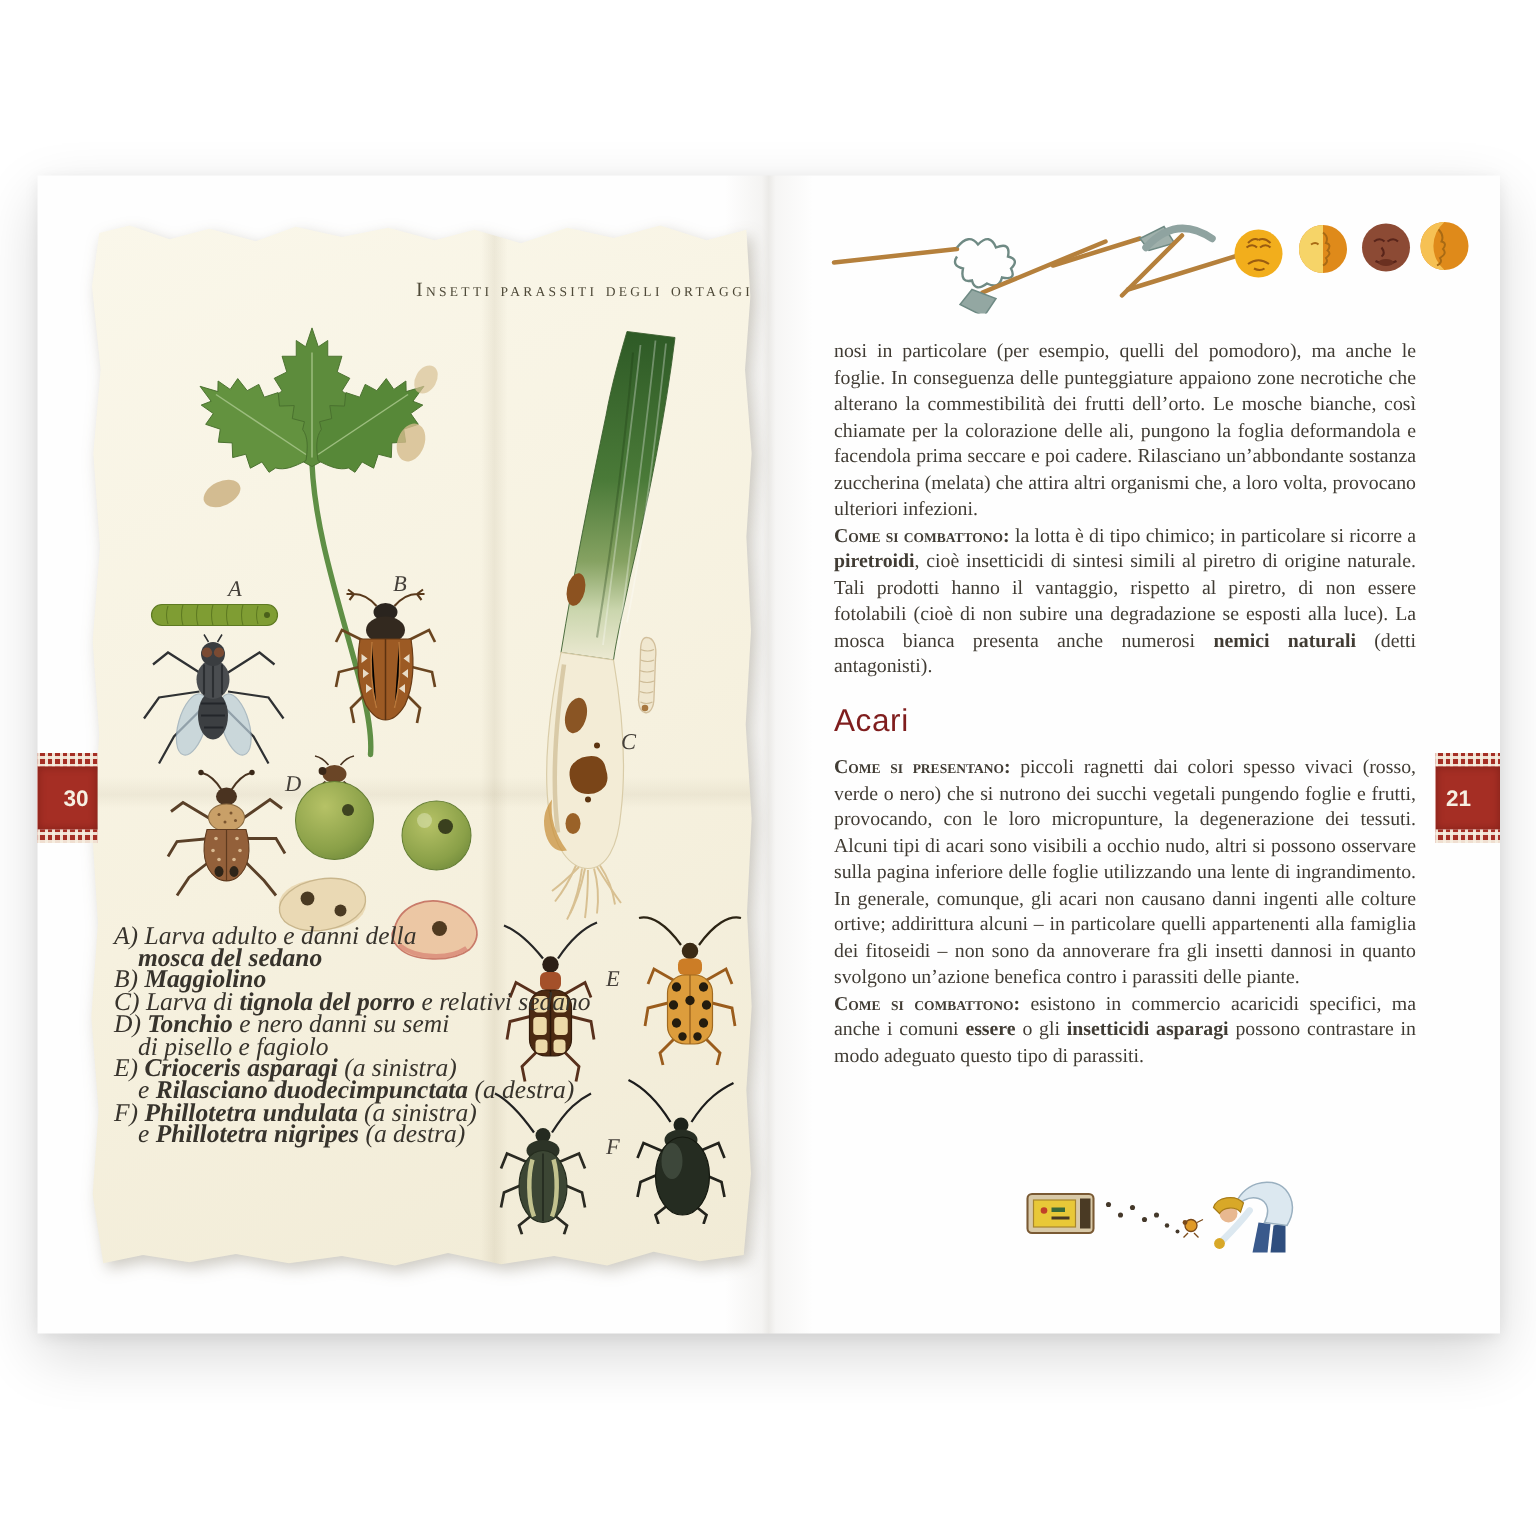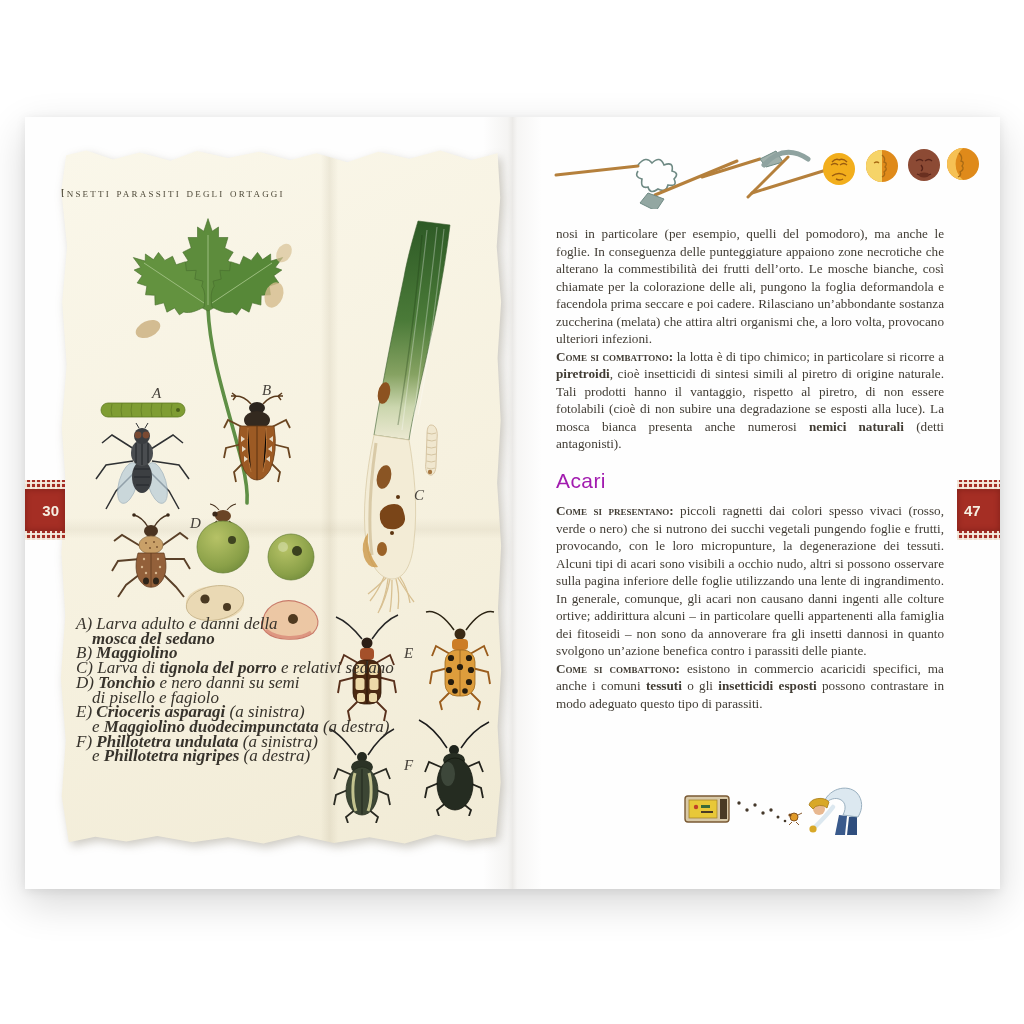--- a/index.html
+++ b/index.html
@@ -12,39 +12,39 @@
           background:linear-gradient(90deg,rgba(120,110,90,0) 0%,rgba(120,110,90,.07) 42%,rgba(110,100,80,.13) 50%,rgba(120,110,90,.06) 58%,rgba(120,110,90,0) 100%);}
   
   .plate-wrap{position:absolute;left:35px;top:32px;width:442px;height:696px;
           filter:drop-shadow(3px 4px 5px rgba(80,70,40,.28));}
   .plate{position:absolute;inset:0;background:linear-gradient(155deg,#faf7ea 0%,#f6f1df 55%,#f1ebd6 100%);
     clip-path:polygon(1.4% .9%,6% .2%,12% 1.5%,18% .5%,25% 1.7%,31% .3%,38% 1.3%,45% .4%,52% 1.6%,58% .6%,65% 1.9%,72% .4%,79% 1.4%,86% .2%,93% 1.6%,99% .6%,99.6% 7%,98.8% 14%,99.8% 22%,99% 30%,99.7% 39%,98.9% 48%,99.8% 57%,99.1% 66%,99.8% 75%,99% 83%,99.7% 91%,98.6% 98.8%,92% 99.4%,85% 98.5%,78% 99.8%,70% 98.9%,62% 99.7%,54% 98.6%,46% 99.8%,38% 98.9%,30% 99.6%,22% 98.7%,15% 99.5%,8% 98.8%,2% 99.6%,.4% 93%,1.3% 85%,.2% 76%,1.2% 67%,.3% 58%,1.4% 49%,.4% 40%,1.5% 31%,.5% 22%,1.6% 14%,.3% 6%);}
   .plate::before{content:"";position:absolute;inset:0;pointer-events:none;
     background:
       linear-gradient(90deg,transparent 59%,rgba(130,115,80,.10) 61%,transparent 63%),
       linear-gradient(0deg,transparent 44%,rgba(130,115,80,.08) 45.3%,transparent 47%);}
-  .plate-title{position:absolute;left:0;top:36px;width:100%;text-align:left;
+  .plate-title{position:absolute;left:0;top:36px;width:100%;text-align:right;
       font-variant:small-caps;letter-spacing:2.2px;font-size:13.5px;color:#4e4938;}
   .fig-label{position:absolute;font-style:italic;font-size:15px;color:#45403a;}
   .illus{position:absolute;}
   
   .captions{position:absolute;left:16px;top:468px;width:285px;font-style:italic;
       font-size:17px;line-height:14.7px;color:#37332c;}
   .cap-line{white-space:nowrap;}
   .cap-line.indent{padding-left:16px;}
   .b{font-weight:bold;}
   .sc{font-variant:small-caps;font-weight:bold;}
   
   .textcol{position:absolute;left:531px;top:108px;width:388px;color:#413c34;
       font-size:13.2px;line-height:17.5px;text-align:justify;}
   .textcol p{margin:0;}
   .section-heading{font-family:"Liberation Sans","DejaVu Sans",sans-serif;
-      font-size:21px;color:#a21caf;margin:19px 0 13px 0;font-weight:500;letter-spacing:.4px;text-align:left;}
+      font-size:21px;color:#7f1d1d;margin:19px 0 13px 0;font-weight:500;letter-spacing:.4px;text-align:left;}
   
-  .tab{position:absolute;width:40px;height:75px;}
+  .tab{position:absolute;width:40px;height:75px;margin-top:22px;}
   .tab .gingham{height:9px;background-color:#a52e24;background-image:
       repeating-linear-gradient(0deg,rgba(246,238,224,.92) 0 2px,transparent 2px 5px),
       repeating-linear-gradient(90deg,rgba(246,238,224,.92) 0 2px,transparent 2px 5px);}
   .tab .block{height:42px;background:#a52e24;color:#f6efe2;
       font-family:"Liberation Sans","DejaVu Sans",sans-serif;font-weight:bold;font-size:15px;
       display:flex;align-items:center;box-shadow:inset 0 0 6px rgba(60,10,5,.35);}
   #tab-left{left:0;top:363px;}
   #tab-left .block{justify-content:flex-end;padding-right:6px;}
   #tab-right{left:932px;top:363px;width:43px;}
   #tab-right .block{justify-content:flex-start;padding-left:7px;}
@@ -359,21 +359,21 @@
      <div class="fig-label" style="left:344px;top:608px">F</div>
 
      <div class="captions" id="captions">
               <div class="cap-line"><span>A) </span><span>Larva adulto e danni della</span></div>
               <div class="cap-line indent"><span class="b">mosca del sedano</span></div>
               <div class="cap-line"><span>B) </span><span class="b">Maggiolino</span></div>
               <div class="cap-line"><span>C) </span><span>Larva di </span><span class="b">tignola del porro</span><span> e relativi sedano</span></div>
               <div class="cap-line"><span>D) </span><span class="b">Tonchio</span><span> e nero danni su semi</span></div>
               <div class="cap-line indent"><span>di pisello e fagiolo</span></div>
               <div class="cap-line"><span>E) </span><span class="b">Crioceris asparagi</span><span> (a sinistra)</span></div>
-              <div class="cap-line indent"><span>e </span><span class="b">Maggiolino duodecimpunctata</span><span> (a destra)</span></div>
+              <div class="cap-line indent"><span>e </span><span class="b">Rilasciano duodecimpunctata</span><span> (a destra)</span></div>
               <div class="cap-line"><span>F) </span><span class="b">Phillotetra undulata</span><span> (a sinistra)</span></div>
               <div class="cap-line indent"><span>e </span><span class="b">Phillotetra nigripes</span><span> (a destra)</span></div>
             </div>
     </div>
    </div>
 
    <div class="tab" id="tab-left">
      <div class="gingham"></div>
      <div class="block">
             <span>30</span>
@@ -426,21 +426,21 @@
          <path d="M407 18 q4 4 2 8 q4 1 1 5 q3 3 -2 6 q2 3 -2 5"></path>
        </g>
      </g>
    </svg>
 
    <div class="textcol">
      <p><span>nosi in particolare (per esempio, quelli del pomodoro), ma anche le foglie. In conseguenza delle punteggiature appaiono zone necrotiche che alterano la commestibilità dei frutti dell’orto. Le mosche bianche, così chiamate per la colorazione delle ali, pungono la foglia deformandola e facendola prima seccare e poi cadere. Rilasciano un’abbondante sostanza zuccherina (melata) che attira altri organismi che, a loro volta, provocano ulteriori infezioni.</span></p>
      <p><span class="sc">Come si combattono:</span><span> la lotta è di tipo chimico; in particolare si ricorre a </span><span class="b">piretroidi</span><span>, cioè insetticidi di sintesi simili al piretro di origine naturale. Tali prodotti hanno il vantaggio, rispetto al piretro, di non essere fotolabili (cioè di non subire una degradazione se esposti alla luce). La mosca bianca presenta anche numerosi </span><span class="b">nemici naturali</span><span> (detti antagonisti).</span></p>
      <div class="section-heading">Acari</div>
      <p><span class="sc">Come si presentano:</span><span> piccoli ragnetti dai colori spesso vivaci (rosso, verde o nero) che si nutrono dei succhi vegetali pungendo foglie e frutti, provocando, con le loro micropunture, la degenerazione dei tessuti. Alcuni tipi di acari sono visibili a occhio nudo, altri si possono osservare sulla pagina inferiore delle foglie utilizzando una lente di ingrandimento. In generale, comunque, gli acari non causano danni ingenti alle colture ortive; addirittura alcuni – in particolare quelli appartenenti alla famiglia dei fitoseidi – non sono da annoverare fra gli insetti dannosi in quanto svolgono un’azione benefica contro i parassiti delle piante.</span></p>
-     <p><span class="sc">Come si combattono:</span><span> esistono in commercio acaricidi specifici, ma anche i comuni </span><span class="b">tessuti</span><span> o gli </span><span class="b">insetticidi esposti</span><span> possono contrastare in modo adeguato questo tipo di parassiti.</span></p>
+     <p><span class="sc">Come si combattono:</span><span> esistono in commercio acaricidi specifici, ma anche i comuni </span><span class="b">essere</span><span> o gli </span><span class="b">insetticidi asparagi</span><span> possono contrastare in modo adeguato questo tipo di parassiti.</span></p>
    </div>
 
    <svg class="illus" style="left:652px;top:662px" width="198" height="60" viewBox="0 0 198 60">
      <g>
        <rect x="8" y="17" width="44" height="26" rx="3" fill="#d8c9a8" stroke="#7a5a34" stroke-width="1.4"></rect>
        <rect x="12" y="21" width="28" height="18" fill="#e8c838" stroke="#a8862c" stroke-width=".8"></rect>
        <circle cx="19" cy="28" r="2.2" fill="#c04028"></circle>
        <rect x="24" y="26" width="9" height="3" fill="#3a6a38"></rect>
        <rect x="24" y="32" width="12" height="2" fill="#4a3a24"></rect>
        <rect x="43" y="20" width="7" height="20" fill="#4a3a24"></rect>
@@ -466,19 +466,19 @@
        <circle cx="142" cy="30" r="6" fill="#e8b890"></circle>
        <path d="M132 26 A11 8 0 0 1 152 23 L 150 29 A8 6 0 0 0 136 30 Z" fill="#d8a828" stroke="#a87c18" stroke-width=".8"></path>
        <path d="M156 28 C 150 36, 144 42, 138 48" stroke="#dce8f0" stroke-width="4.5" fill="none" stroke-linecap="round"></path>
        <circle cx="136" cy="50" r="3.6" fill="#d8a828"></circle>
      </g>
    </svg>
 
    <div class="tab" id="tab-right">
      <div class="gingham"></div>
      <div class="block">
-            <span>47</span>
+            <span>21</span>
           </div>
      <div class="gingham"></div>
    </div>
   </div>
  </div>
 </div>
 
 </body></html>

